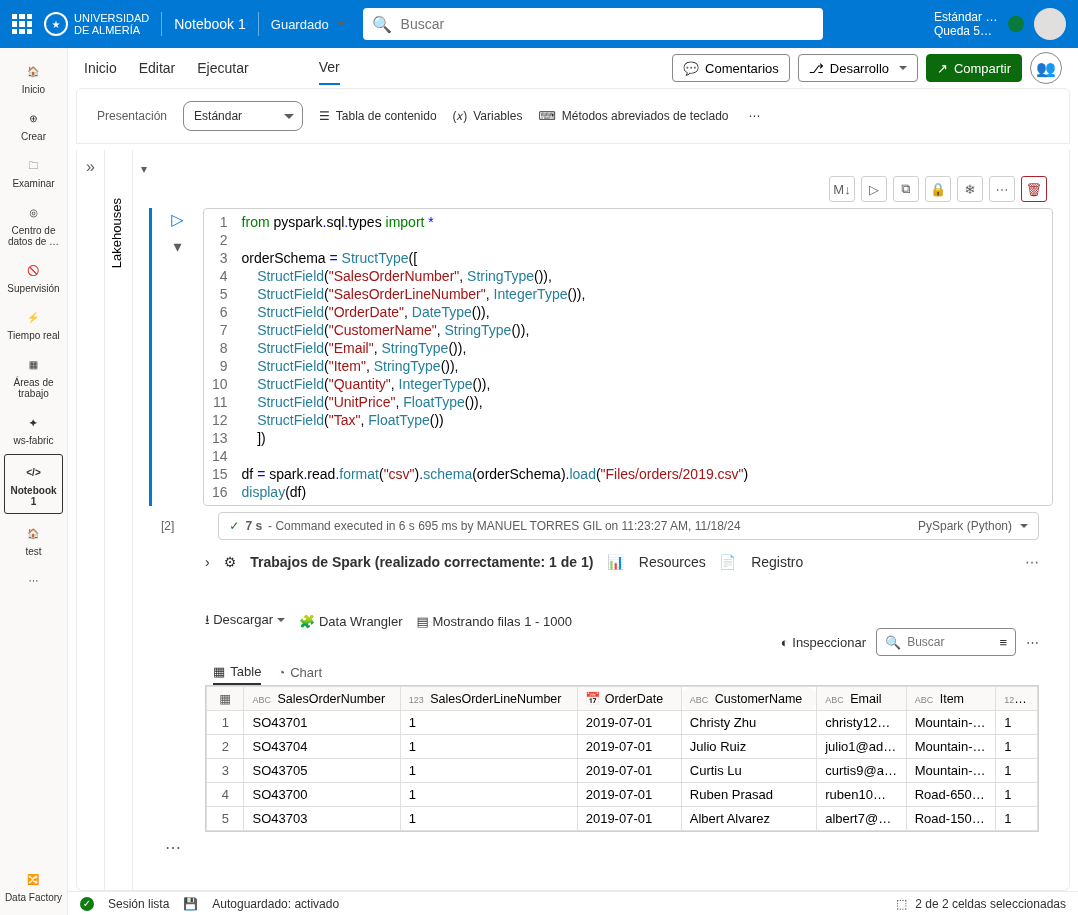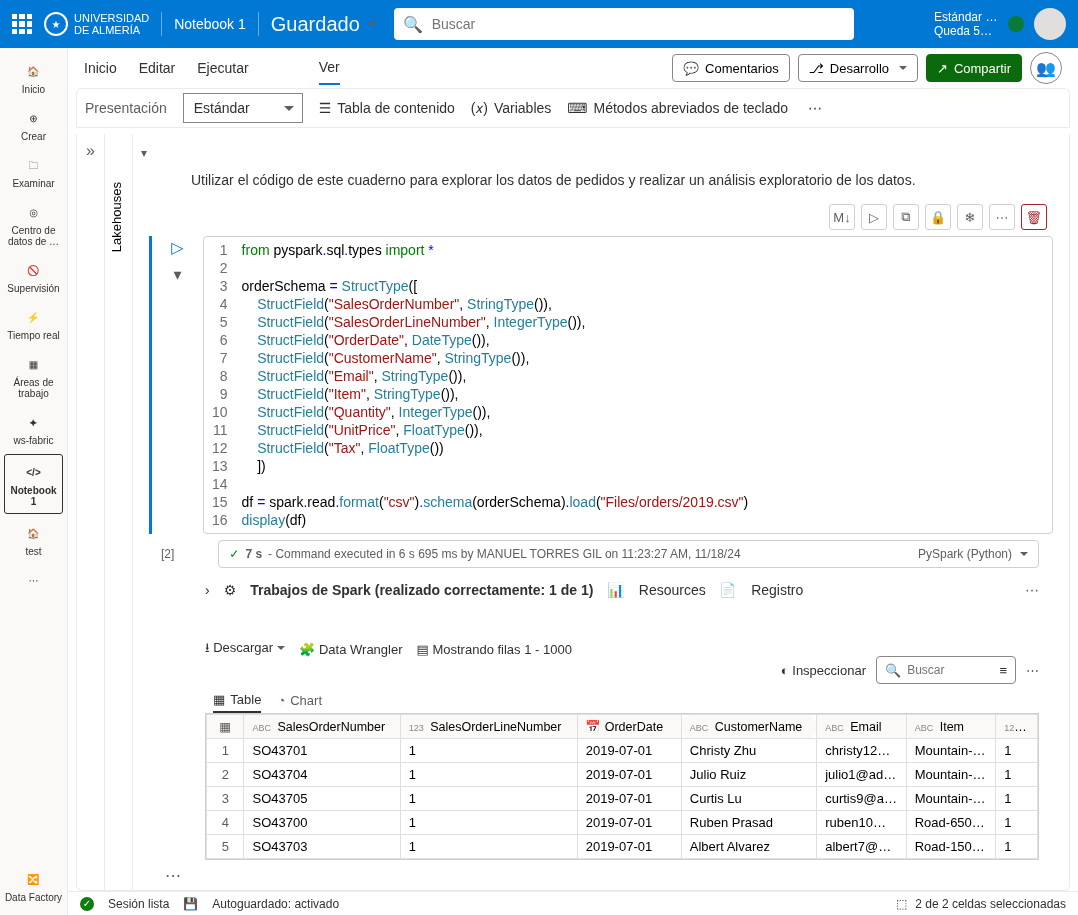--- a/index.html
+++ b/index.html
@@ -6,21 +6,21 @@
 body { width: 1078px; height: 915px; overflow: hidden; background: #fff; display: flex; flex-direction: column; }
 
 
 .topbar { height: 48px; background: #0078d4; display: flex; align-items: center; padding: 0 12px; color: #fff; gap: 12px; }
 .waffle { width: 20px; height: 20px; display: grid; grid-template: repeat(3,1fr)/repeat(3,1fr); gap: 2px; cursor: pointer; }
 .waffle span { background: #fff; }
 .brand { display: flex; align-items: center; gap: 6px; font-size: 11px; line-height: 1.1; }
 .brand-logo { width: 24px; height: 24px; border: 2px solid #fff; border-radius: 50%; display:flex; align-items:center; justify-content:center; font-size:10px; }
 .divider-v { width: 1px; height: 24px; background: rgba(255,255,255,.4); }
 .topbar .title { font-size: 14px; }
-.topbar .saved { font-size: 20px; opacity: .95; display:flex; align-items:center; gap:4px; }
+.topbar .saved { font-size: 13px; opacity: .95; display:flex; align-items:center; gap:4px; }
 .topbar .search { flex: 0 0 460px; margin-left: 6px; }
 .search-box { height: 32px; background: #fff; border-radius: 4px; display: flex; align-items: center; padding: 0 10px; gap: 8px; color: #666; }
 .search-box input { border: none; outline: none; flex: 1; font-size: 14px; background: transparent; }
 .topbar-right { margin-left: auto; display: flex; align-items: center; gap: 10px; font-size:12px; }
 .topbar-right .info { line-height: 1.2; text-align: left; max-width: 64px; white-space: nowrap; overflow: hidden; text-overflow: ellipsis;}
 .avatar-dot { width: 16px; height: 16px; border-radius: 50%; background: #0a7a3a; }
 .avatar { width: 32px; height: 32px; border-radius: 50%; background: #e1dfdd; }
 
 
 .main { flex: 1; display: flex; min-height: 0; }
@@ -35,23 +35,23 @@
 
 .content { flex: 1; display: flex; flex-direction: column; min-height: 0; }
 .ribbon { height: 40px; background: #fff; display: flex; align-items: center; padding: 0 16px; gap: 22px; border-bottom: none; }
 .ribbon .tab { font-size: 14px; color: #323130; cursor: pointer; padding: 8px 0; }
 .ribbon .tab.active { border-bottom: 2px solid #0078d4; font-weight: 400; margin-left: 48px; }
 .ribbon-right { margin-left: auto; display:flex; align-items:center; gap:8px; }
 .btn { height: 28px; padding: 0 10px; border:1px solid #8a8886; border-radius:4px; background:#fff; font-size:13px; display:inline-flex; align-items:center; gap:6px; cursor:pointer; }
 .btn.primary { background:#0b6a0b; border-color:#0b6a0b; color:#fff; }
 .pshare { width:32px; height:32px; border:1px solid #8a8886; border-radius:50%; display:flex; align-items:center; justify-content:center; }
 
-.toolbar { height: 40px; background: #fff; border: 1px solid #edebe9; border-radius: 6px 6px 0 0; margin: 0 8px; display:flex; align-items:center; padding:0 8px; gap:16px; font-size:14px; color:#323130; }
+.toolbar { height: 56px; background: #fff; border: 1px solid #edebe9; border-radius: 6px 6px 0 0; margin: 0 8px; display:flex; align-items:center; padding:0 20px; gap:16px; font-size:12px; color:#323130; }
 .toolbar .label { color:#605e5c; }
-.select { height:30px; border:1px solid #8a8886; border-radius:0; padding:0 28px 0 10px; display:inline-flex; align-items:center; position:relative; min-width:120px; }
+.select { height:30px; border:1px solid #8a8886; border-radius:8px; padding:0 28px 0 10px; display:inline-flex; align-items:center; position:relative; min-width:120px; }
 .select::after { content:""; position:absolute; right:8px; width:0; height:0; border:5px solid transparent; border-top-color:#605e5c; top:12px;}
 .tool-item { display:inline-flex; align-items:center; gap:6px; cursor:pointer; }
 
 .workspace { flex:1; display:flex; margin:6px 8px 0 8px; border:1px solid #edebe9; border-top:none; border-radius:0 0 6px 6px; min-height:0; overflow:hidden; background:#fff; }
 .side-strip { width:28px; border-right:1px solid #edebe9; display:flex; flex-direction:column; align-items:center; padding-top:8px; color:#605e5c; }
 .lake-label { width:20px; writing-mode:vertical-rl; transform:rotate(180deg); font-size:13px; text-align:center; padding:8px 0; border-right:none; }
 .lake-wrap { width:28px; border-right:1px solid #edebe9; display:flex; align-items:flex-start; justify-content:center; padding-top:40px;}
 .nb-area { flex:1; display:flex; flex-direction:column; padding:12px 16px 0 8px; min-height:0; overflow:hidden; }
 .nb-head { display:flex; align-items:center; gap:10px; }
 .chev { color:#605e5c; cursor:pointer; font-size:12px; }
@@ -241,21 +241,20 @@
 
     <div class="workspace">
       <div class="side-strip">»</div>
       <div class="lake-wrap">
           <div class="lake-label">Lakehouses</div>
         </div>
       <div class="nb-area">
         <div class="nb-head">
             <span class="chev">▾</span>
           </div>
-        <div class="nb-sub">Utilizar el código de este cuaderno para explorar los datos de pedidos y realizar un análisis exploratorio de los datos.</div>
 
         <div class="cell-tool">
           <div class="ic">M↓</div>
           <div class="ic">▷</div>
           <div class="ic">⧉</div>
           <div class="ic">🔒</div>
           <div class="ic">❄</div>
           <div class="ic">⋯</div>
           <div class="ic" style="color:#a4262c;border-color:#a4262c;">🗑</div>
         </div>

